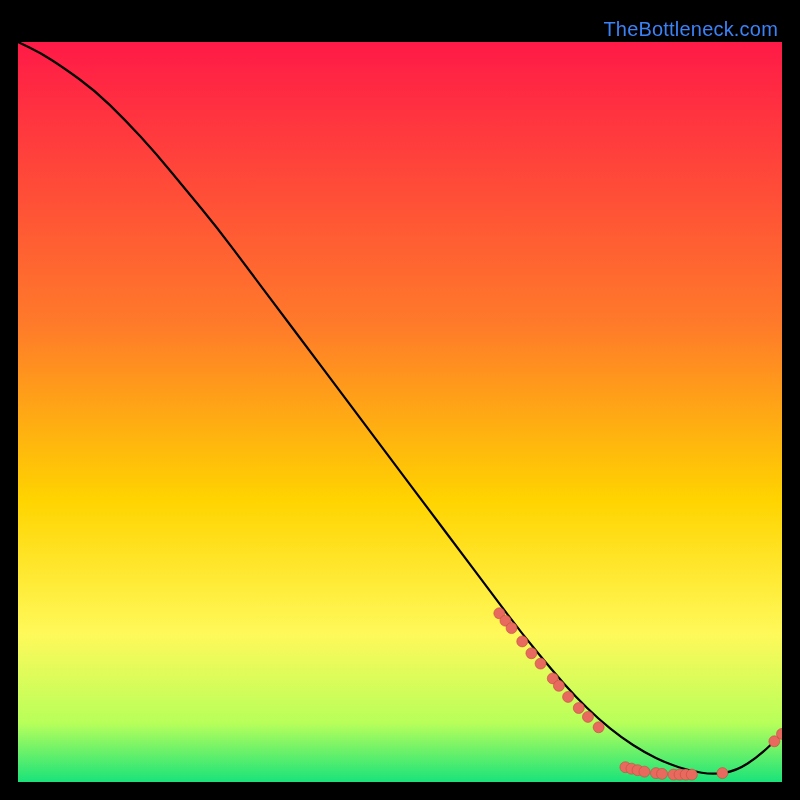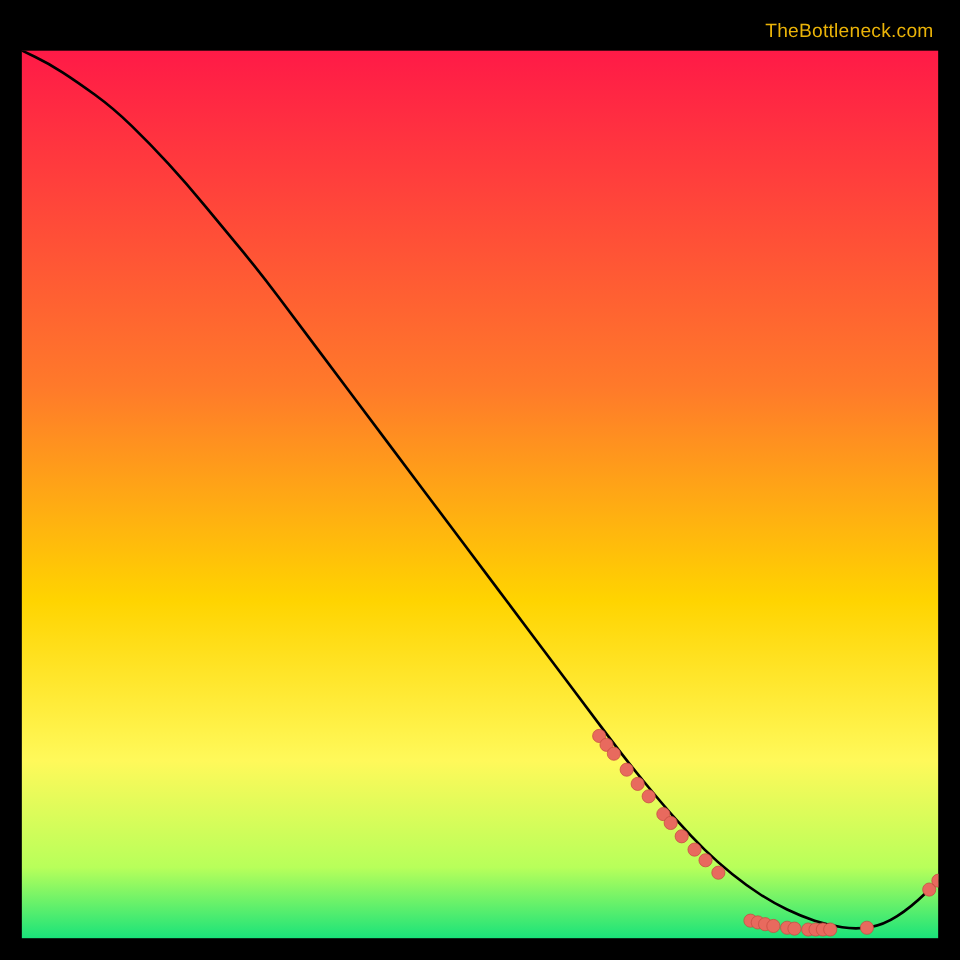--- a/index.html
+++ b/index.html
@@ -16,23 +16,23 @@
     left: 18px;
     top: 18px;
     width: 764px;
     height: 764px;
     background: #000;
   }
   .watermark {
     position: absolute;
     top: 0px;
     right: 4px;
-    font-size: 16px;
+    font-size: 20px;
     font-weight: 500;
-    color: #eab308;
+    color: #3b82f6;
     letter-spacing: 0.2px;
     user-select: none;
   }
   .plot {
     position: absolute;
     left: 0;
     top: 24px;
     width: 764px;
     height: 740px;
   }

